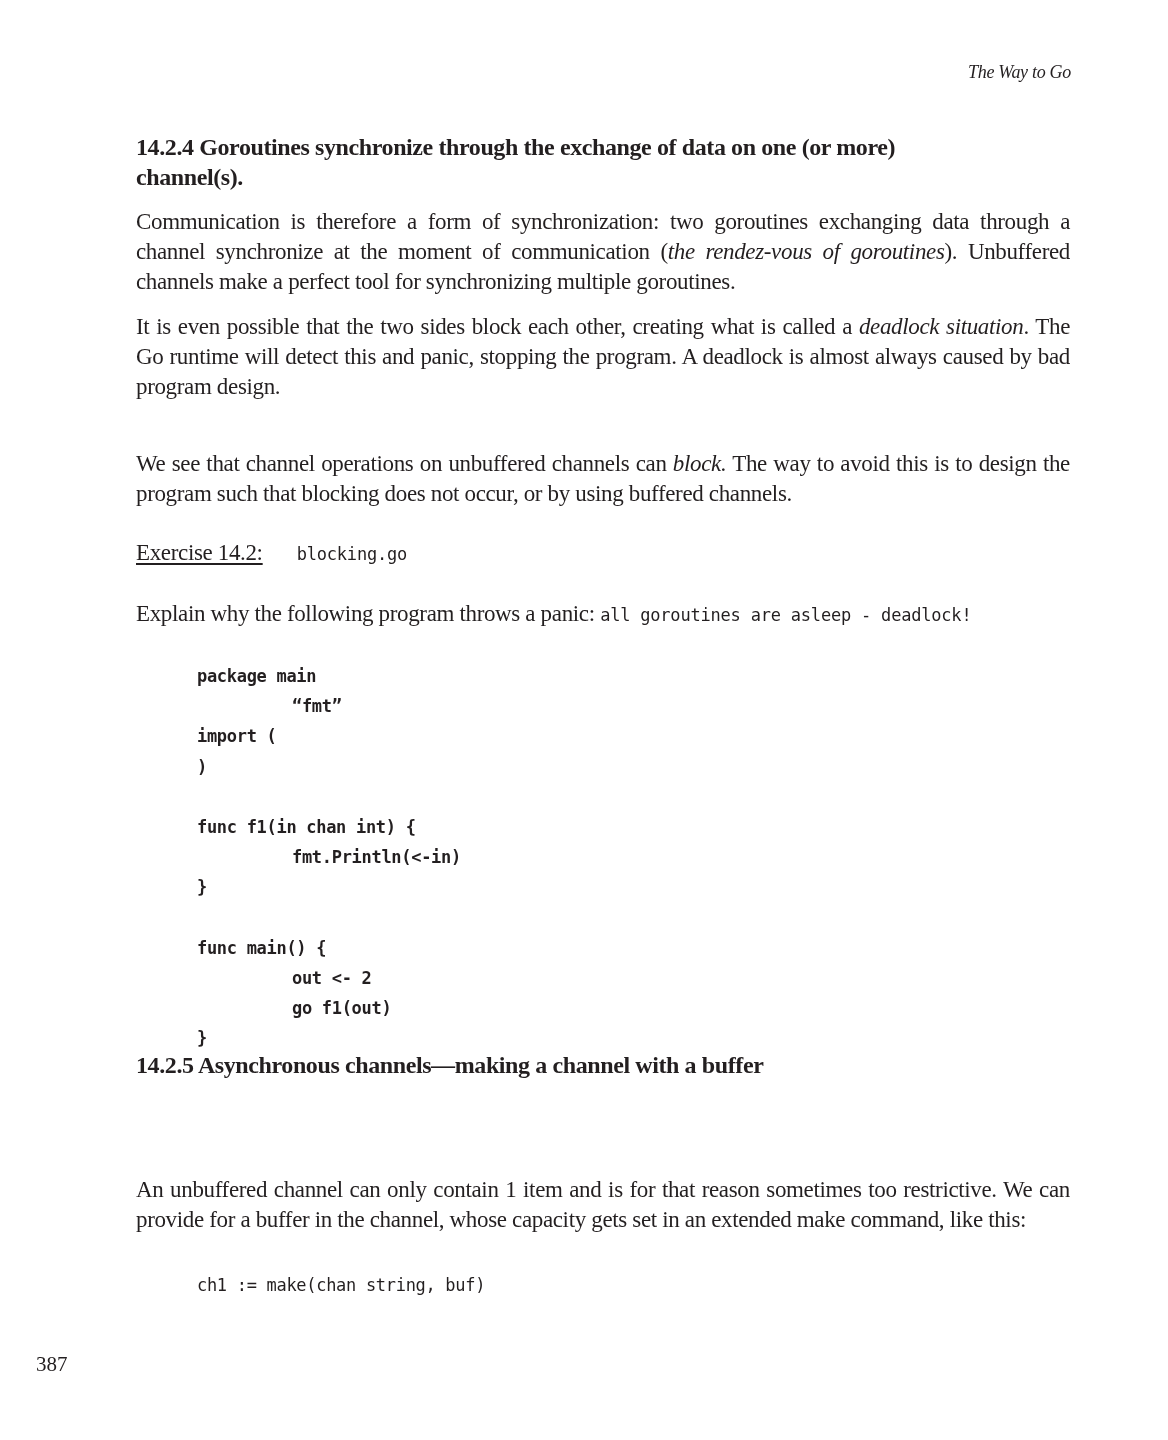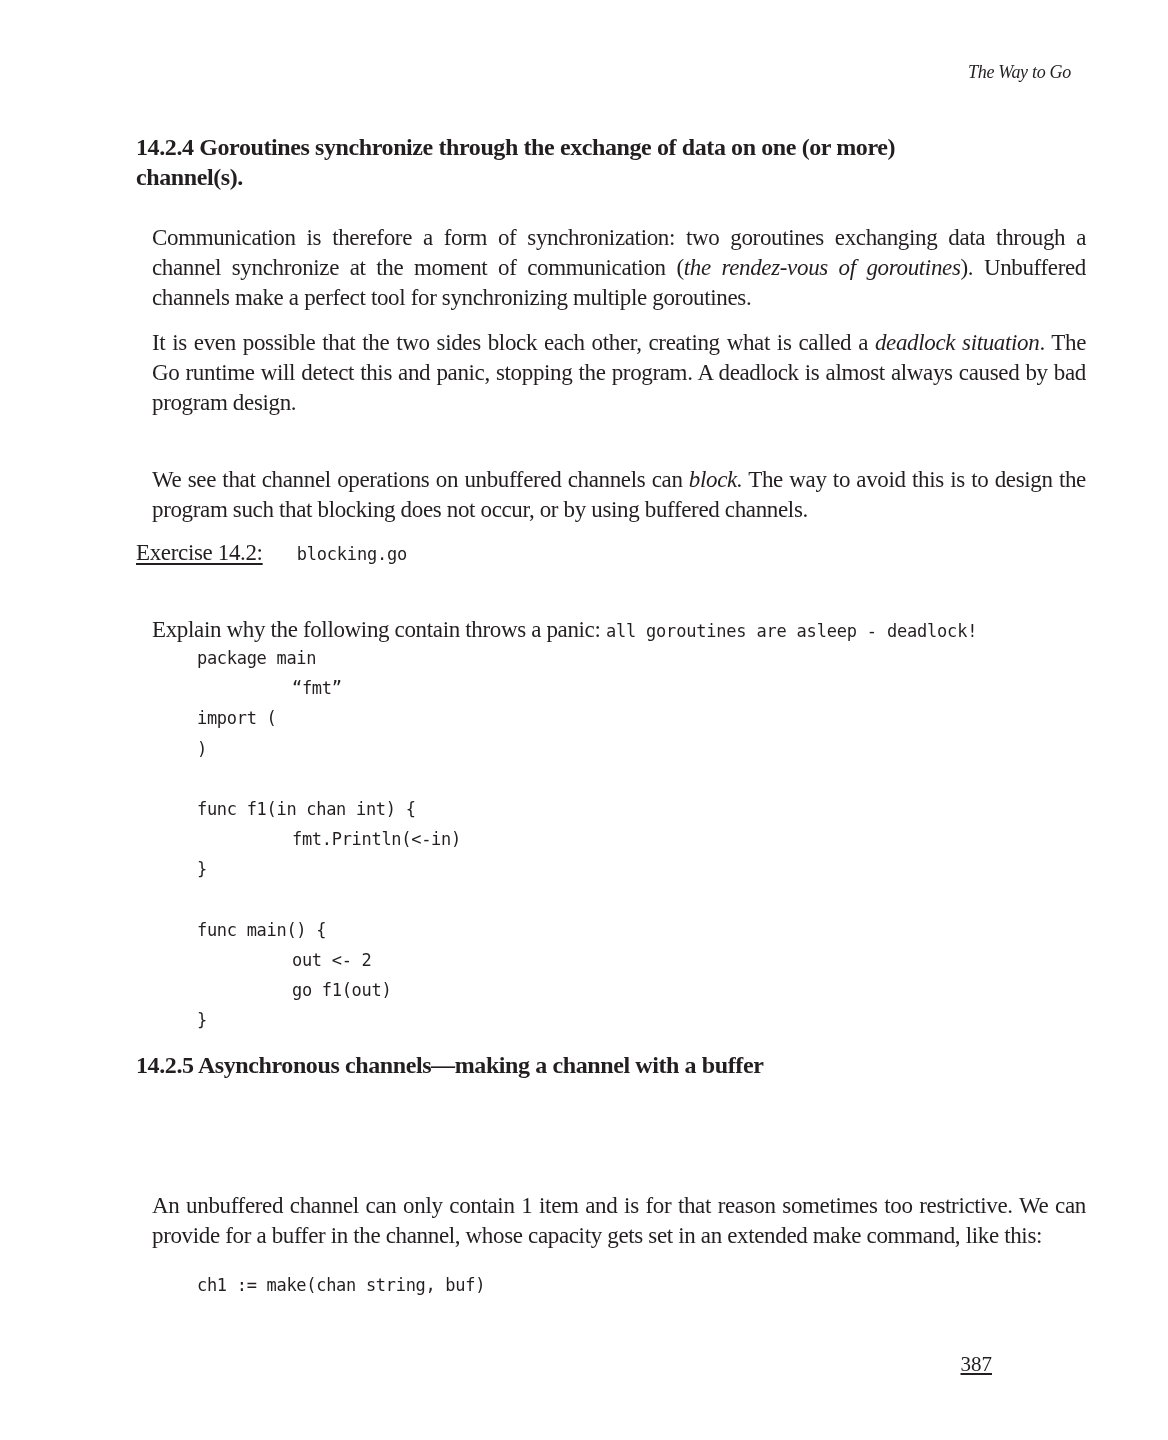--- a/index.html
+++ b/index.html
@@ -40,21 +40,21 @@
       margin: 0;
     }
     .para {
       position: absolute;
       left: 136px;
       width: 934px;
       font-size: 23px;
       line-height: 30px;
       text-align: justify;
       letter-spacing: -0.35px;
-      margin: 16px;
+      margin: 0;
     }
     .para em { font-style: italic; }
     .mono {
       font-family: "DejaVu Sans Mono", "Liberation Mono", monospace;
       font-size: 17px;
       letter-spacing: -0.2px;
     }
     .exercise {
       position: absolute;
       left: 136px;
@@ -81,25 +81,24 @@
       height: 30.2px;
       line-height: 30.2px;
       white-space: pre;
     }
     .code-line.indent { padding-left: 95px; }
     .page-number {
       position: absolute;
       left: 0;
       width: 992px;
       top: 1352px;
-      text-align: right;
+      text-align: left;
       font-size: 21px;
       padding-left: 36px;
       box-sizing: border-box;
-      text-decoration: underline;
     }
   </style>
 </head>
 <body>
 
 <div class="page">
 
   <div class="running-header">The Way to Go</div>
 
   <h2 class="heading" style="top:132px;">
@@ -110,23 +109,23 @@
   <p class="para" style="top:207px;"><span>Communication is therefore a form of synchronization: two goroutines exchanging data through a channel synchronize at the moment of communication (</span><em>the rendez-vous of goroutines</em><span>). Unbuffered channels make a perfect tool for synchronizing multiple goroutines.</span></p>
 
   <p class="para" style="top:312px;"><span>It is even possible that the two sides block each other, creating what is called a </span><em>deadlock situation</em><span>. The Go runtime will detect this and panic, stopping the program. A deadlock is almost always caused by bad program design.</span></p>
 
   <p class="para" style="top:449px;"><span>We see that channel operations on unbuffered channels can </span><em>block.</em><span> The way to avoid this is to design the program such that blocking does not occur, or by using buffered channels.</span></p>
 
   <div class="exercise">
     <span class="ex-label">Exercise 14.2:</span><span class="ex-file mono">blocking.go</span>
   </div>
 
-  <p class="para" style="top:599px; text-align:left;"><span>Explain why the following contain throws a panic: </span><span class="mono">all goroutines are asleep - deadlock!</span></p>
+  <p class="para" style="top:599px; text-align:left;"><span>Explain why the following program throws a panic: </span><span class="mono">all goroutines are asleep - deadlock!</span></p>
 
-  <div class="code" style="top:643px;">
+  <div class="code" style="top:661px;font-weight:bold;">
     <div class="code-line">package main</div>
     <div class="code-line indent">“fmt”</div>
     <div class="code-line">import (</div>
     <div class="code-line">)</div>
     <div class="code-line"></div>
     <div class="code-line">func f1(in chan int) {</div>
     <div class="code-line indent">fmt.Println(&lt;-in)</div>
     <div class="code-line">}</div>
     <div class="code-line"></div>
     <div class="code-line">func main() {</div>

